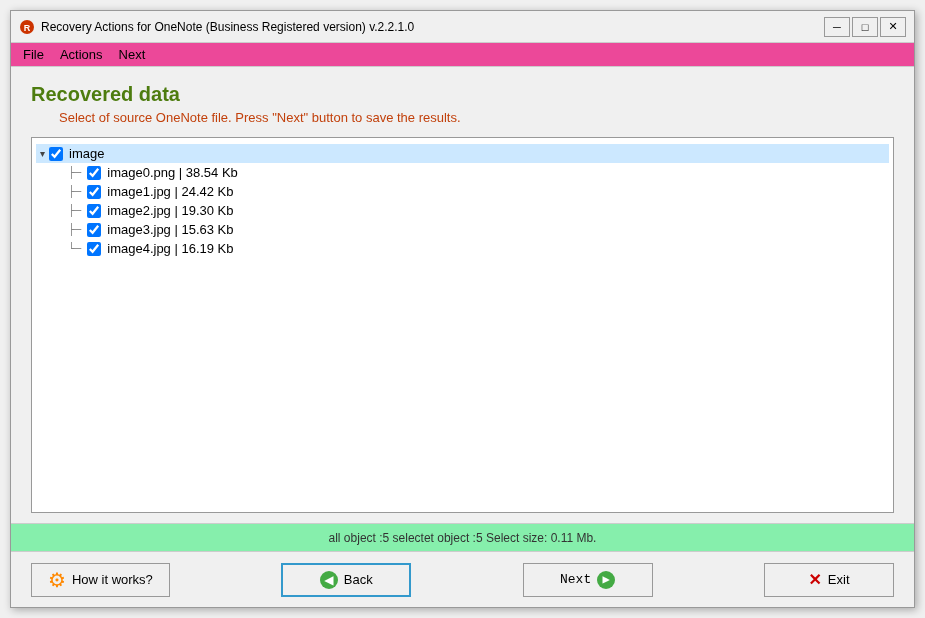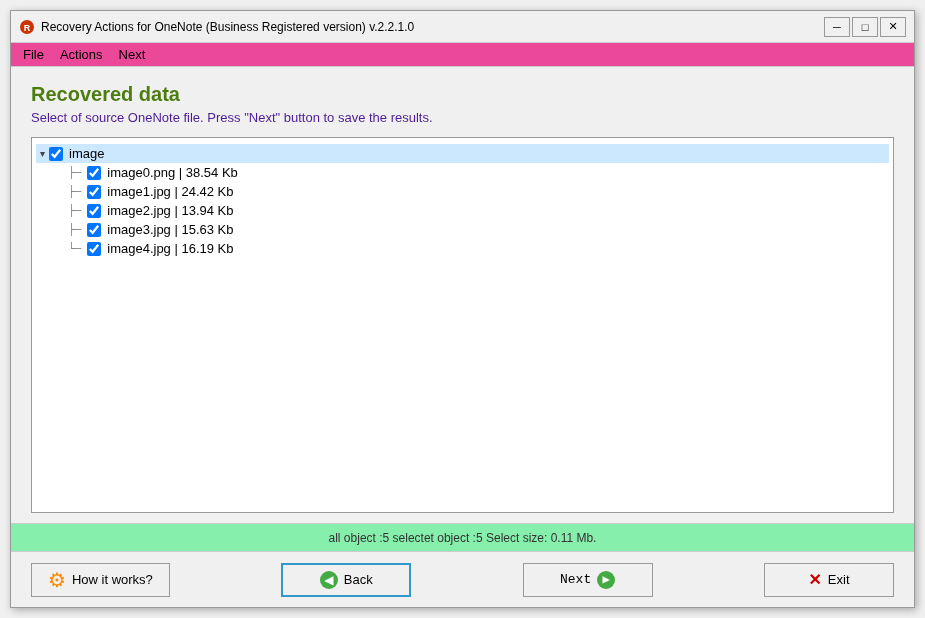--- a/index.html
+++ b/index.html
@@ -80,22 +80,23 @@
       overflow: hidden;
     }
     .page-title {
       font-size: 20px;
       font-weight: bold;
       color: #4d7c0f;
       margin-bottom: 4px;
     }
     .page-subtitle {
       font-size: 13px;
-      color: #4c1d95;
+      color: #c2410c;
       margin-bottom: 12px;
+      margin-left: 28px;
     }
     .tree-panel {
       flex: 1;
       border: 1px solid #999;
       background: #fff;
       overflow-y: auto;
       overflow-x: auto;
       padding: 4px 0;
     }
     .tree-root {
@@ -247,21 +248,21 @@
               <span class="tree-label">image0.png | 38.54 Kb</span>
             </div>
             <div class="tree-child-row">
               <span class="tree-connector">├─</span>
               <input type="checkbox" class="tree-checkbox" checked="" style="">
               <span class="tree-label">image1.jpg | 24.42 Kb</span>
             </div>
             <div class="tree-child-row">
               <span class="tree-connector">├─</span>
               <input type="checkbox" class="tree-checkbox" checked="" style="">
-              <span class="tree-label">image2.jpg | 13.94 Kb</span>
+              <span class="tree-label">image2.jpg | 19.30 Kb</span>
             </div>
             <div class="tree-child-row">
               <span class="tree-connector">├─</span>
               <input type="checkbox" class="tree-checkbox" checked="" style="">
               <span class="tree-label">image3.jpg | 15.63 Kb</span>
             </div>
             <div class="tree-child-row">
               <span class="tree-connector">└─</span>
               <input type="checkbox" class="tree-checkbox" checked="" style="">
               <span class="tree-label">image4.jpg | 16.19 Kb</span>

